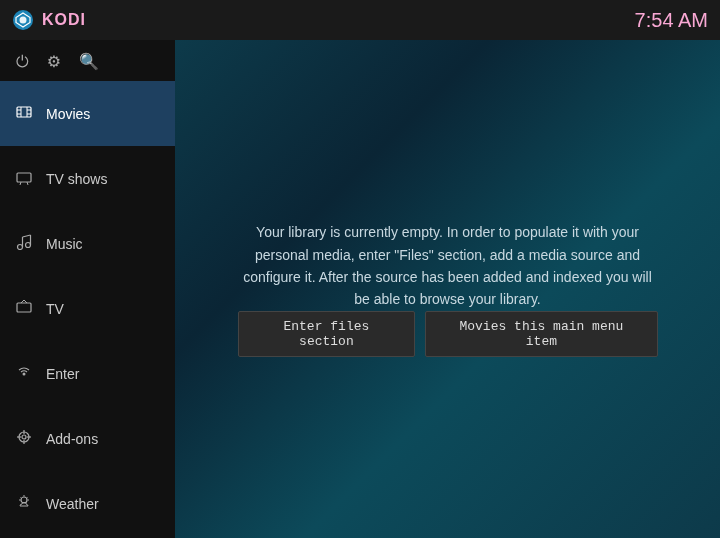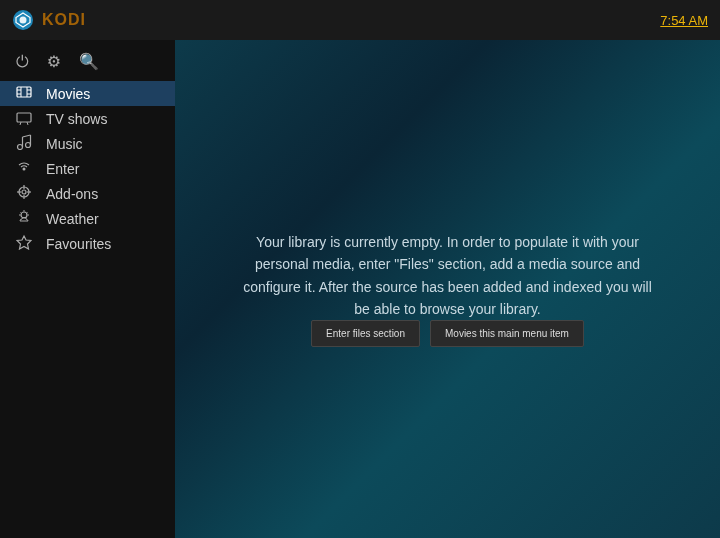--- a/index.html
+++ b/index.html
@@ -27,29 +27,28 @@
     .header-left {
       display: flex;
       align-items: center;
       gap: 8px;
     }
     .kodi-logo {
       width: 22px;
       height: 22px;
     }
     .kodi-title {
-      color: #a16207;
+      color: #f9a8d4;
       font-size: 16px;
       font-weight: bold;
       letter-spacing: 1px;
     }
     .header-time {
-      color: #eab308;
-      font-size: 13px;
-      text-decoration: underline;
+      color: #f9a8d4;
+      font-size: 20px;
     }
 
     
     .body-row {
       display: flex;
       flex: 1;
       overflow: hidden;
     }
 
     
@@ -69,21 +68,21 @@
     }
     .sidebar-top-icons span {
       color: #aaa;
       font-size: 16px;
       cursor: pointer;
     }
 
     .sidebar-item {
       display: flex;
       align-items: center;
-      padding: 3px 14px;
+      padding: 23px 14px;
       cursor: pointer;
       color: #ccc;
       font-size: 14px;
       gap: 12px;
     }
     .sidebar-item.active {
       background: #1e4060;
       color: #fff;
     }
     .sidebar-item .item-icon {
@@ -121,23 +120,24 @@
     .empty-library-buttons {
       display: flex;
       justify-content: center;
       gap: 10px;
     }
     .action-btn {
       background: #2a2a2a;
       color: #ddd;
       border: 1px solid #444;
       padding: 7px 14px;
-      font-size: 10px;
+      font-size: 13px;
       cursor: pointer;
       border-radius: 2px;
+      font-family: Liberation Mono, monospace;
     }
   </style>
 </head>
 <body>
 
 <div class="header">
   <div class="header-left">
 
     <svg class="kodi-logo" viewBox="0 0 22 22" xmlns="http://www.w3.org/2000/svg">
       <circle cx="11" cy="11" r="10" fill="#1e90c8" opacity="0.9"></circle>
@@ -192,20 +192,30 @@
           <circle cx="12" cy="11" r="2.5" fill="none" stroke="currentColor" stroke-width="1.2"></circle>
           <line x1="6.5" y1="13" x2="6.5" y2="3" stroke="currentColor" stroke-width="1.2"></line>
           <line x1="6.5" y1="3" x2="14.5" y2="1" stroke="currentColor" stroke-width="1.2"></line>
           <line x1="14.5" y1="1" x2="14.5" y2="11" stroke="currentColor" stroke-width="1.2"></line>
         </svg>
       </span>
       <span class="item-label">Music</span>
     </div>
 
 
+    <div class="sidebar-item">
+      <span class="item-icon">
+        <svg width="16" height="16" viewBox="0 0 16 16" fill="currentColor" xmlns="http://www.w3.org/2000/svg">
+          <rect x="1" y="4" width="14" height="9" rx="1" fill="none" stroke="currentColor" stroke-width="1.2"></rect>
+          <line x1="8" y1="1" x2="5" y2="4" stroke="currentColor" stroke-width="1"></line>
+          <line x1="8" y1="1" x2="11" y2="4" stroke="currentColor" stroke-width="1"></line>
+        </svg>
+      </span>
+      <span class="item-label">TV</span>
+    </div>
 
     <div class="sidebar-item">
       <span class="item-icon">
         <svg width="16" height="16" viewBox="0 0 16 16" xmlns="http://www.w3.org/2000/svg">
           <path d="M3 6 Q8 2 13 6" fill="none" stroke="currentColor" stroke-width="1.2"></path>
           <path d="M5 8 Q8 5.5 11 8" fill="none" stroke="currentColor" stroke-width="1.2"></path>
           <circle cx="8" cy="10" r="1.5" fill="currentColor"></circle>
         </svg>
       </span>
       <span class="item-label">Enter</span>

